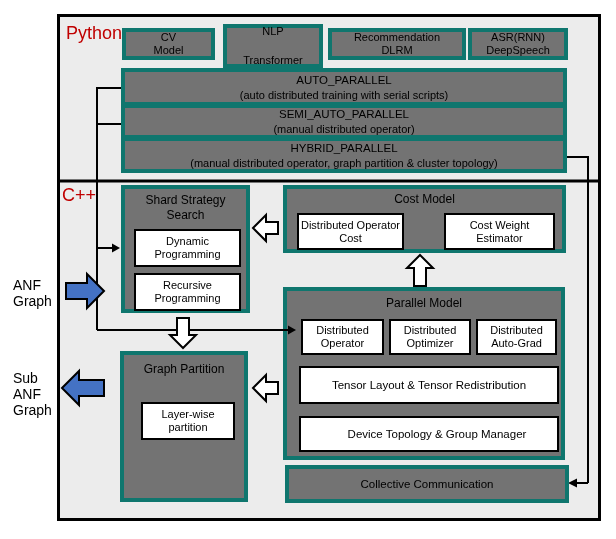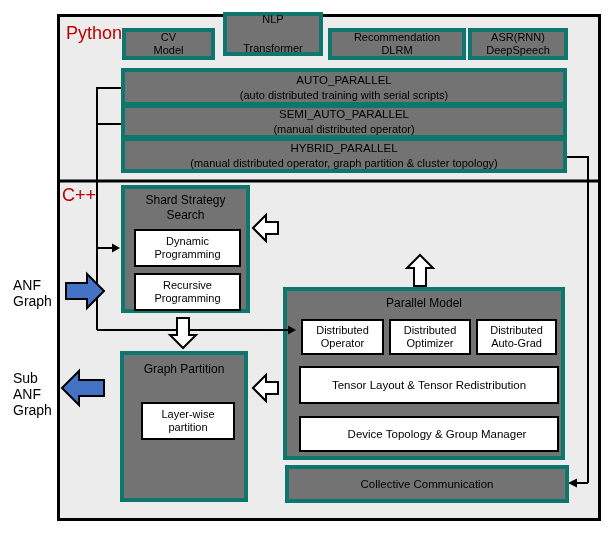--- a/index.html
+++ b/index.html
@@ -67,21 +67,21 @@
     <path class="blue-arrow" d="M62 388 L79 371 L79 380 L104 380 L104 396 L79 396 L79 405 Z"></path>
   </svg>
 
   <div class="section-label" style="left:66px; top:23px;">Python</div>
   <div class="section-label" style="left:62px; top:185px;">C++</div>
 
   <div class="box two-line" style="left:122px; top:28px; width:93px; height:32px;">
     <span>CV</span>
     <span>Model</span>
   </div>
-  <div class="box two-line" style="left:223px; top:12px; width:100px; height:44px;gap:16px;">
+  <div class="box two-line" style="left:223px; top:24px; width:100px; height:44px;gap:16px;">
     <span>NLP</span>
     <span>Transformer</span>
   </div>
   <div class="box two-line" style="left:328px; top:28px; width:138px; height:32px;">
     <span>Recommendation</span>
     <span>DLRM</span>
   </div>
   <div class="box two-line" style="left:468px; top:28px; width:100px; height:32px;">
     <span>ASR(RNN)</span>
     <span>DeepSpeech</span>
@@ -99,20 +99,25 @@
     <div class="api-title">HYBRID_PARALLEL</div>
     <div class="api-sub">(manual distributed operator, graph partition &amp; cluster topology)</div>
   </div>
 
   <div class="box" style="left:121px; top:185px; width:129px; height:128px;">
     <div class="group-title">Shard Strategy Search</div>
     <div class="inner-box" style="left:9px; top:40px; width:107px; height:38px;">Dynamic Programming</div>
     <div class="inner-box" style="left:9px; top:84px; width:107px; height:38px;">Recursive Programming</div>
   </div>
 
+  <div class="box" style="left:283px; top:185px; width:283px; height:68px;">
+    <div class="group-title" style="padding-top:3px;">Cost Model</div>
+    <div class="inner-box" style="left:10px; top:24px; width:107px; height:37px;">Distributed Operator Cost</div>
+    <div class="inner-box" style="left:157px; top:24px; width:111px; height:37px;">Cost Weight Estimator</div>
+  </div>
 
   <div class="box" style="left:283px; top:287px; width:282px; height:173px;">
     <div class="group-title" style="padding-top:5px;">Parallel Model</div>
     <div class="inner-box" style="left:14px; top:28px; width:83px; height:36px;">Distributed Operator</div>
     <div class="inner-box" style="left:102px; top:28px; width:82px; height:36px;">Distributed Optimizer</div>
     <div class="inner-box" style="left:189px; top:28px; width:81px; height:36px;">Distributed Auto-Grad</div>
     <div class="inner-box single-line" style="left:12px; top:75px; width:260px; height:38px;">Tensor Layout &amp; Tensor Redistribution</div>
     <div class="inner-box single-line" style="left:12px; top:125px; width:260px; height:36px;padding-left:16px;">Device Topology &amp; Group Manager</div>
   </div>
 

